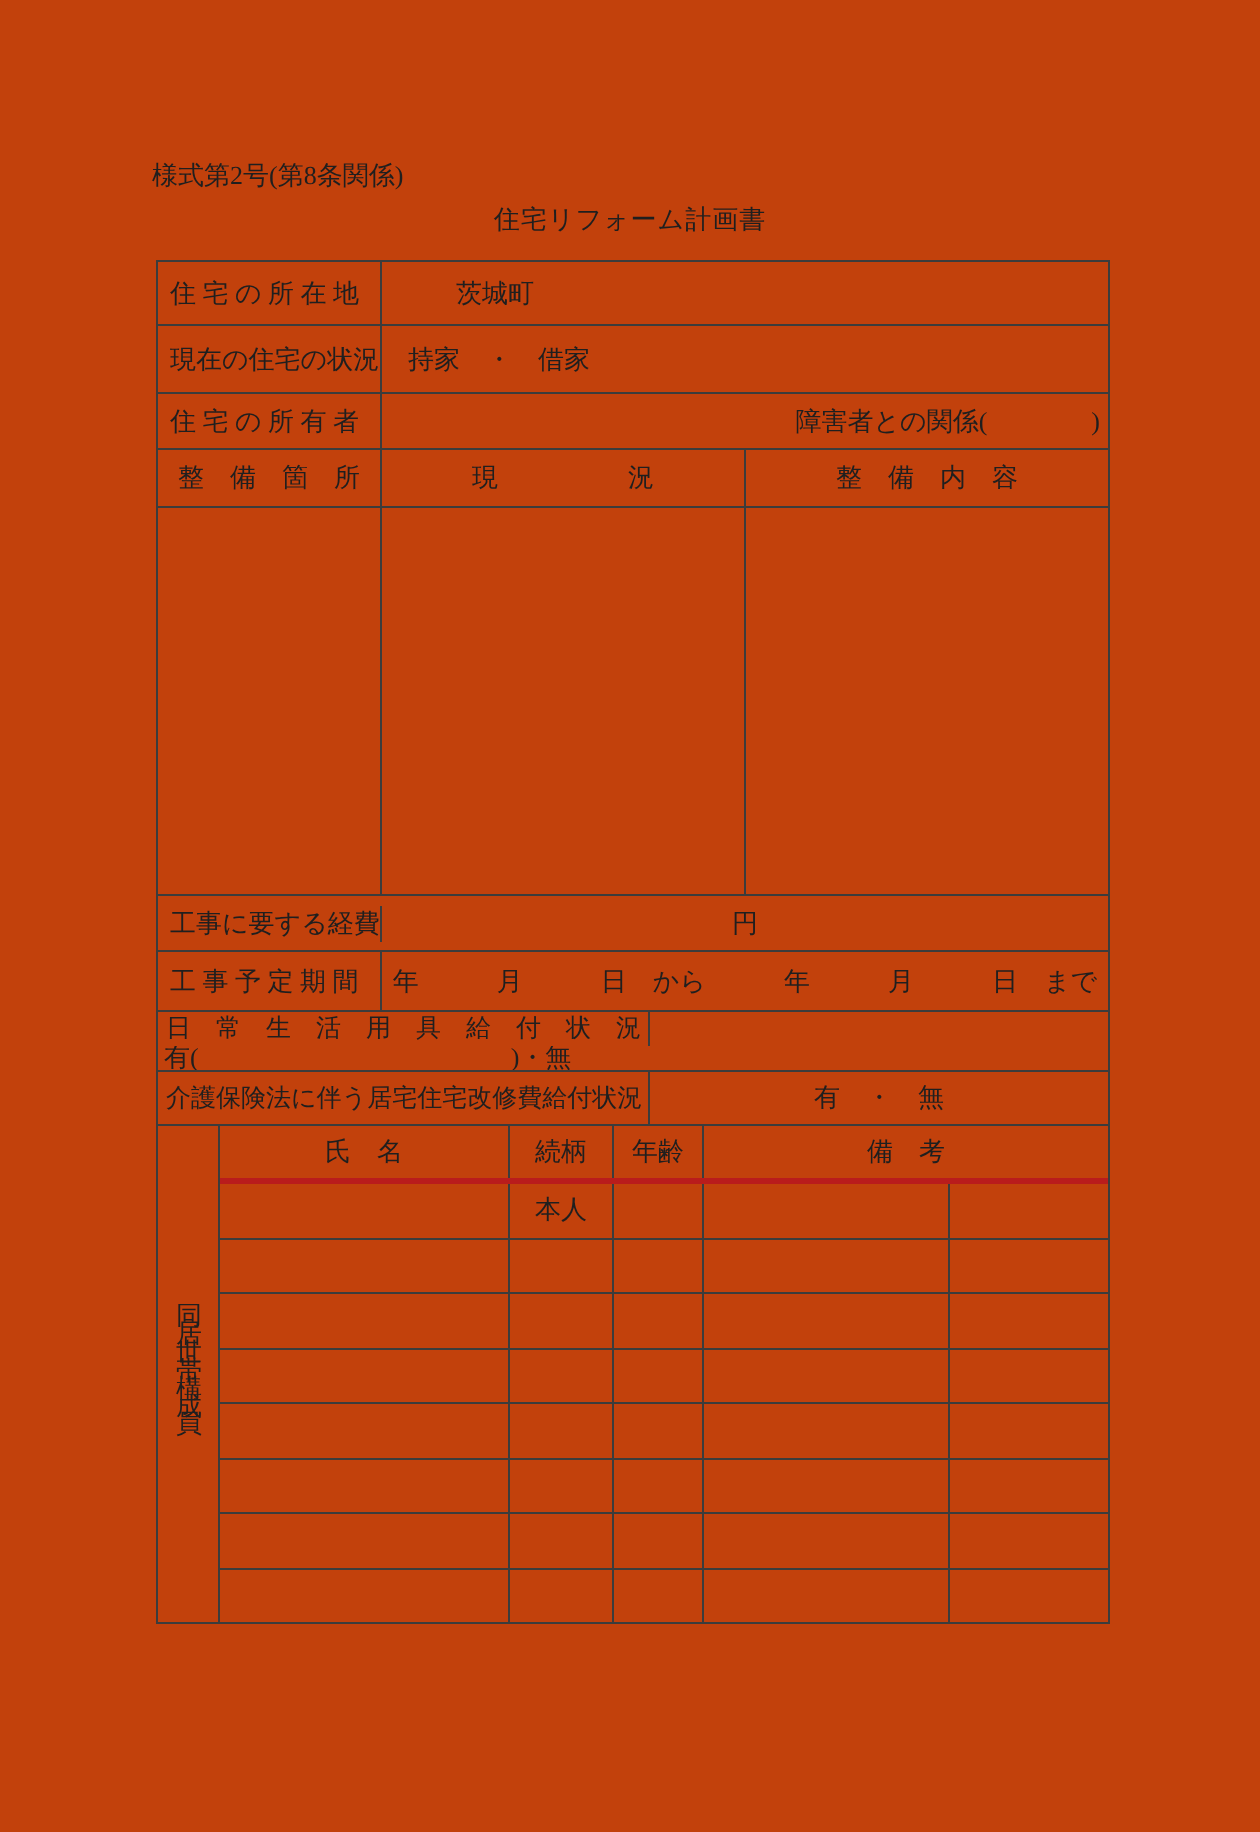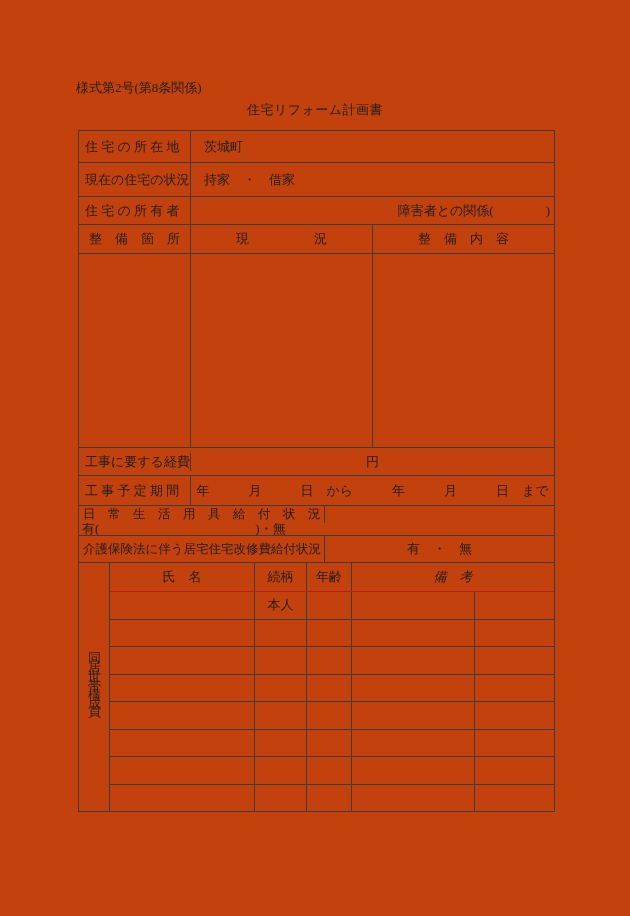--- a/index.html
+++ b/index.html
@@ -42,21 +42,21 @@
     flex-direction: column;
   }
   .row { display: flex; border-bottom: 1px solid #3c3c3c; flex-shrink: 0; }
   .cell { display: flex; align-items: center; white-space: pre; overflow: hidden; }
   .br { border-right: 1px solid #3c3c3c; }
   .lab { width: 112px; padding-left: 6px; }
   .lab-wide { width: 246px; padding-left: 4px; font-size: 12.5px; }
   .val { flex: 1; padding-left: 13px; }
   .center { justify-content: center; padding-left: 0; }
   .right-end { justify-content: flex-end; padding-right: 4px; }
-  .r1 { height: 32px; }
+  .r1 { height: 32px; gap: 24px; }
   .r2 { height: 34px; }
   .r3 { height: 28px; }
   .r4 { height: 29px; }
   .r5 { height: 194px; }
   .r6 { height: 28px; align-items: center; }
   .r7 { height: 30px; }
   .r8 { height: 30px; flex-direction: column; }
   .r9 { height: 27px; }
   .col-current { width: 182px; }
   .col-content { flex: 1; }
@@ -70,28 +70,28 @@
     align-items: flex-start;
   }
   .hh-side span {
     writing-mode: vertical-rl;
     text-orientation: upright;
     letter-spacing: 9px;
     margin-top: 78px;
     font-size: 13px;
   }
   .hh-main { flex: 1; display: flex; flex-direction: column; }
-  .hh-header { height: 29px; display: flex; border-bottom: 1px solid #b91c1c; flex-shrink: 0; }
+  .hh-header { height: 29px; display: flex; border-bottom: 3px solid #b91c1c; flex-shrink: 0; }
   .hh-row { flex: 1; display: flex; border-bottom: 1px solid #3c3c3c; }
   .hh-row:last-child { border-bottom: none; }
   .c-name { width: 145px; }
   .c-rel { width: 52px; }
   .c-age { width: 45px; text-align: center; }
   .c-occ { width: 123px; }
-  .c-note { flex: 1; font-style: italic; }
+  .c-note { flex: 1; }
   .hcell { display: flex; align-items: center; justify-content: center; white-space: pre; overflow: hidden; }
 </style>
 </head>
 <body>
 
 <div class="page">
 
   <div class="form-number">様式第2号(第8条関係)</div>
   <div class="doc-title">住宅リフォーム計画書</div>
 

